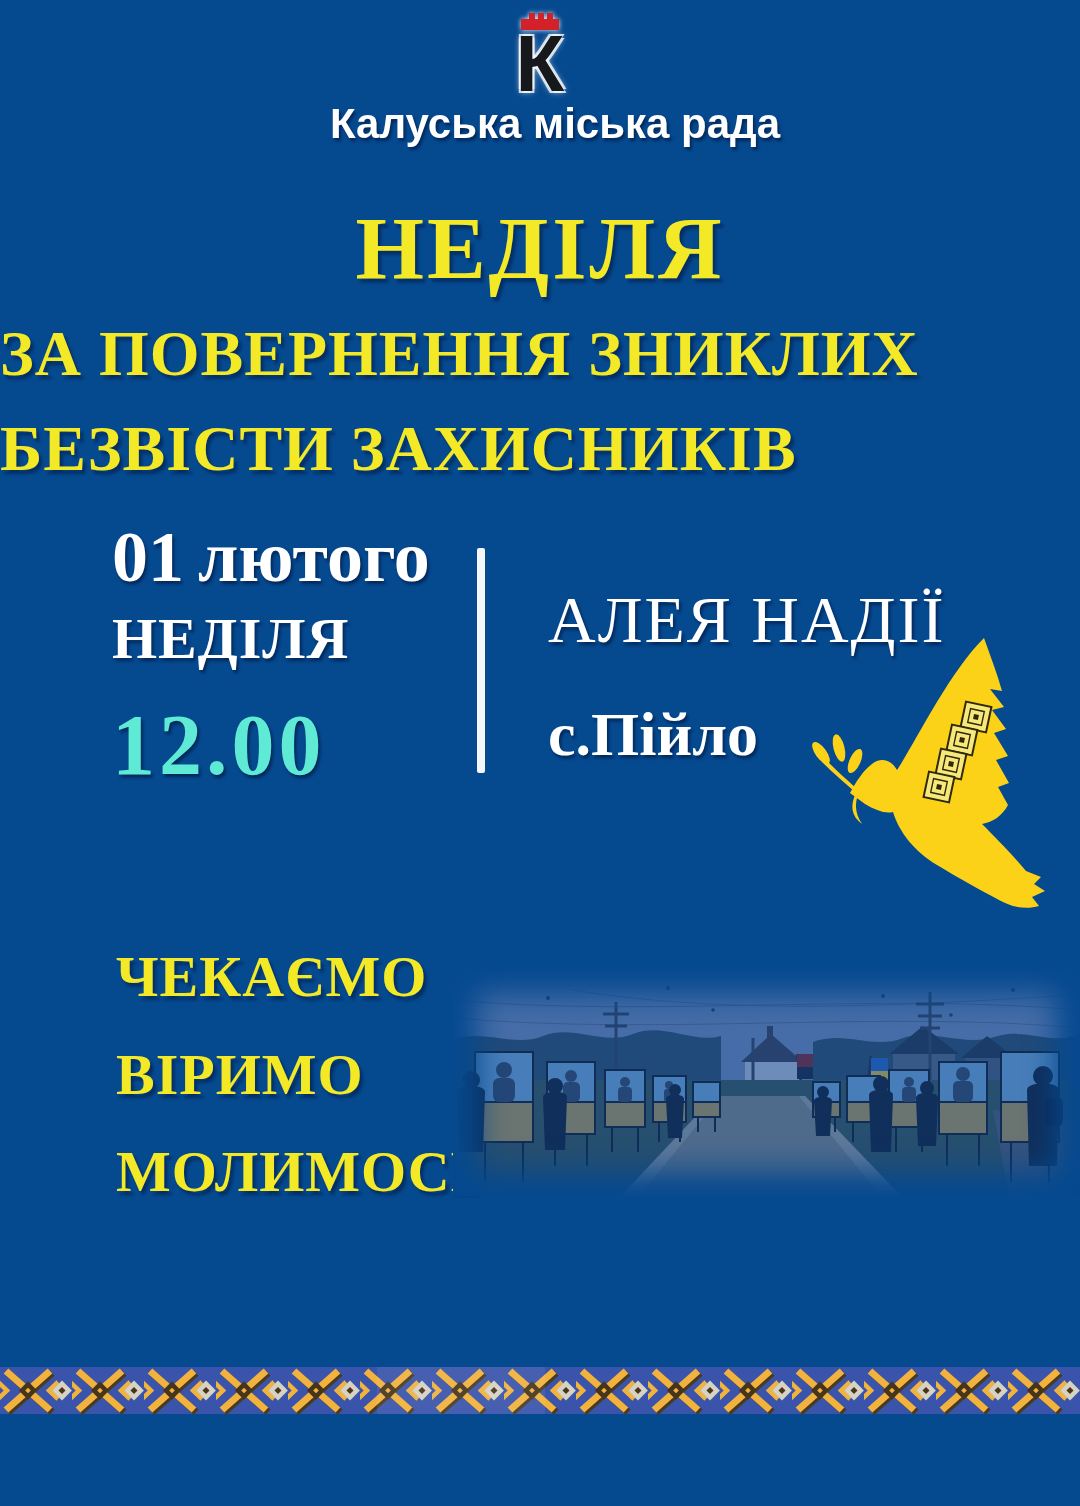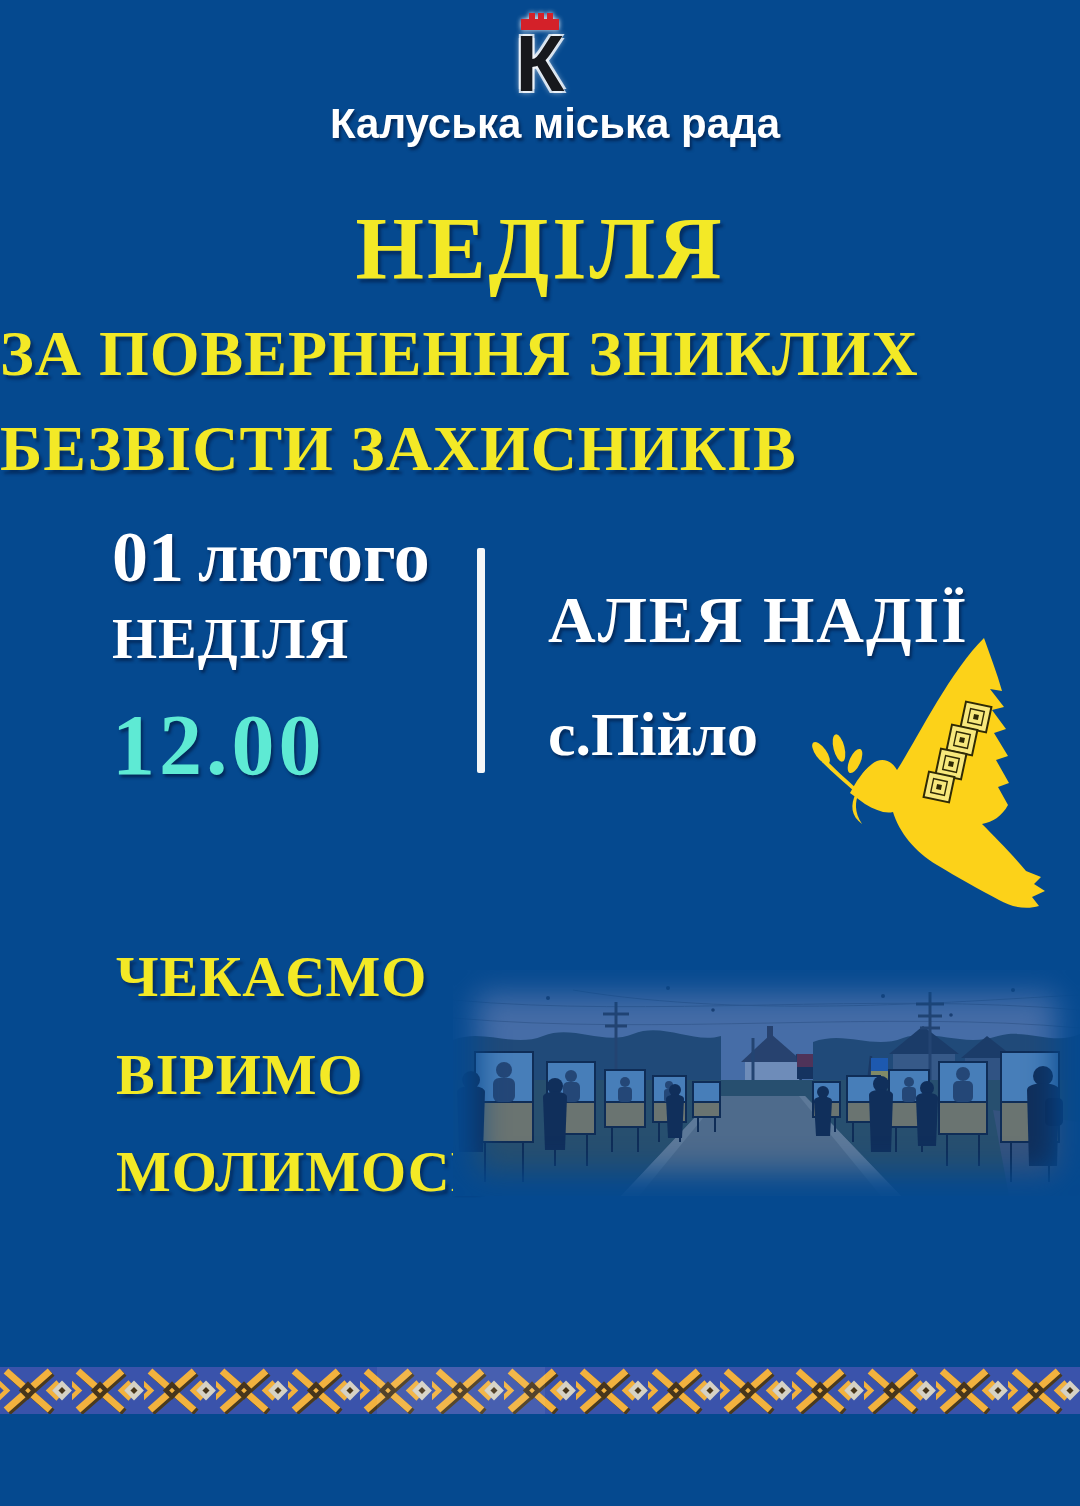--- a/index.html
+++ b/index.html
@@ -47,21 +47,21 @@
   
   .date-row{position:absolute;left:112px;top:521px;color:#fff;white-space:nowrap;
     text-shadow:2px 3px 3px rgba(0,10,40,.5);}
   .date-day{font-weight:bold;font-size:72px;line-height:1;}
   .date-month{font-weight:bold;font-size:72px;line-height:1;margin-left:14px;}
   .weekday{position:absolute;left:112px;top:605px;color:#fff;font-weight:bold;font-size:58px;
     letter-spacing:1px;text-shadow:2px 3px 3px rgba(0,10,40,.5);}
   .time{position:absolute;left:112px;top:695px;color:#5eead4;font-weight:bold;font-size:86px;
     letter-spacing:4px;text-shadow:2px 3px 3px rgba(0,10,40,.5);}
   .v-divider{position:absolute;left:477px;top:548px;width:8px;height:225px;background:#f4f6f8;border-radius:2px;}
-  .loc-name{position:absolute;left:548px;top:582px;color:#fff;font-weight:bold;font-size:66px;
+  .loc-name{position:absolute;left:548px;top:582px;color:#fff;font-weight:normal;font-size:66px;
     letter-spacing:2px;text-shadow:2px 3px 3px rgba(0,10,40,.5);}
   .loc-village{position:absolute;left:548px;top:664px;color:#fff;font-weight:bold;font-size:62px;
     text-shadow:2px 3px 3px rgba(0,10,40,.5);margin-top:35px;}
 
   
   .dove{position:absolute;left:798px;top:633px;}
 
   
   .slogan{position:absolute;left:116px;color:#f3e926;font-weight:bold;font-size:58px;
     letter-spacing:1px;text-shadow:3px 4px 3px rgba(0,15,50,.45);}

